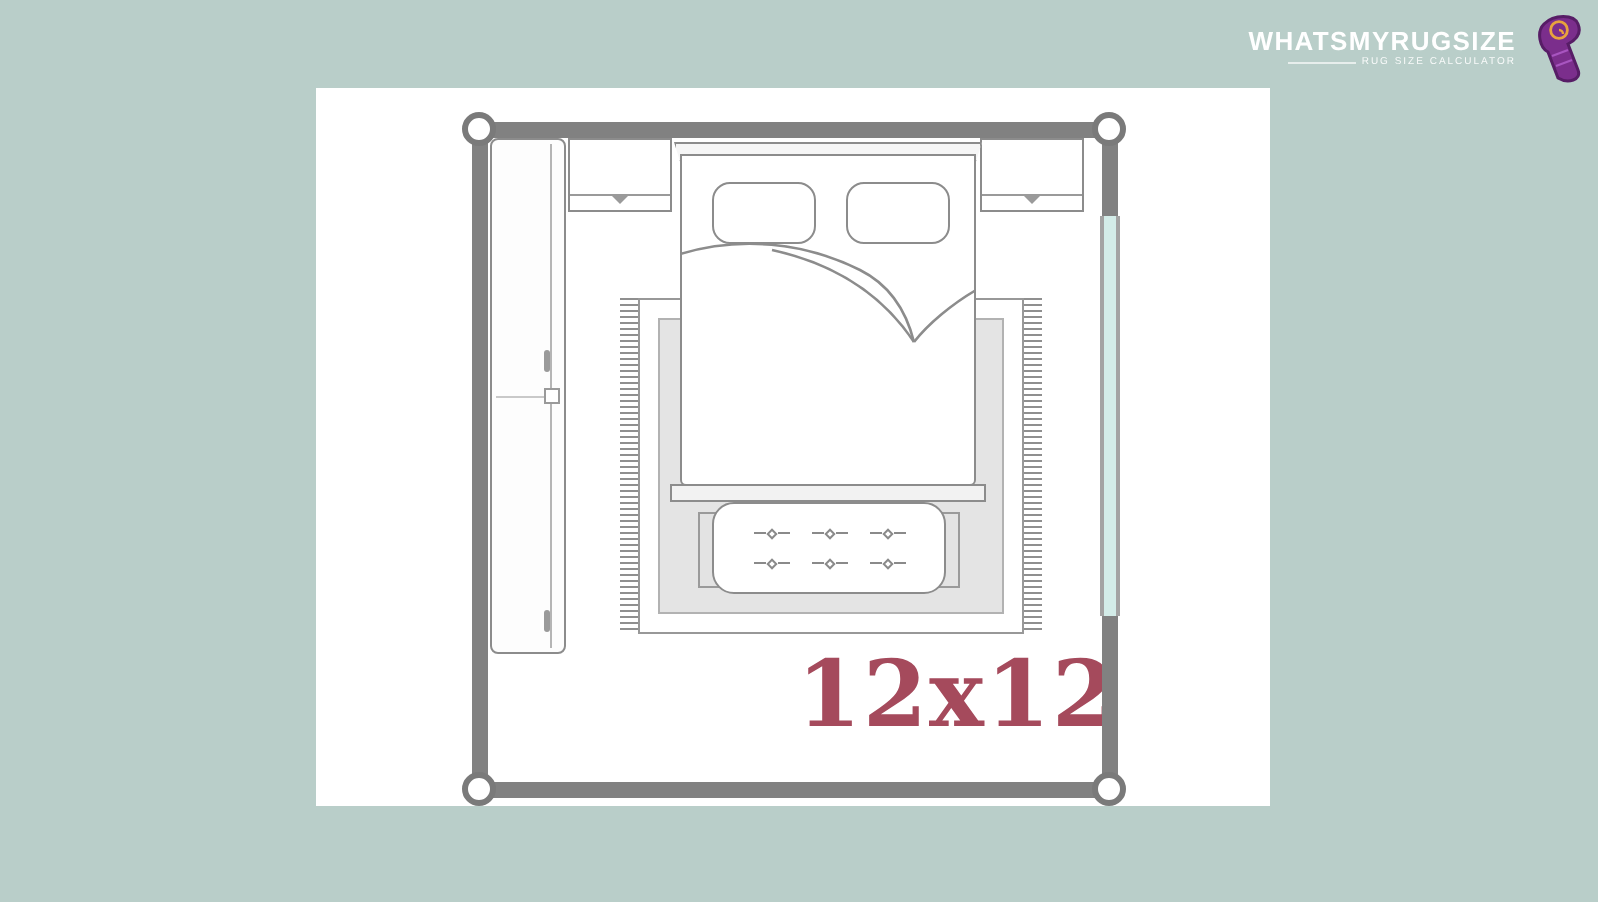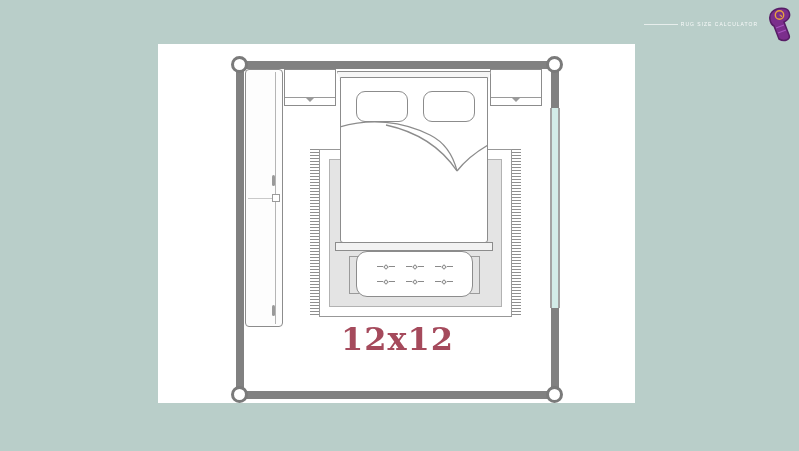--- a/index.html
+++ b/index.html
@@ -135,31 +135,32 @@
     border-radius:11px; z-index:5;
     display:grid; grid-template-columns:repeat(3,1fr); grid-template-rows:repeat(2,1fr);
     align-items:center; justify-items:center; padding:7px 14px;
   }
   .tuft { display:flex; align-items:center; gap:1px; }
   .tuft .d-line { width:6px; height:1px; background:#8a8a8a; }
   .tuft .d-dia  { width:4px; height:4px; border:1px solid #8a8a8a; transform:rotate(45deg); background:#fff; }
 
   
   .size-label {
-    left:78px; top:276px; width:323px; text-align:center;
+    left:78px; top:276px; width:323px; text-align:right;
     font-family:"DejaVu Serif", serif; font-weight:bold;
-    font-size:32px; letter-spacing:1px;
+    font-size:46px; letter-spacing:1px;
     color: var(--color-label,#a54a5c); z-index:5;
   }
 </style>
 </head>
 <body>
 
 <div class="logo">
   <div class="logo-text">
+    <div class="logo-title">WHATSMYRUGSIZE</div>
     <div class="logo-tagline">
       <span class="tagline-rule"></span>
       <span>RUG SIZE CALCULATOR</span>
     </div>
   </div>
   <span class="logo-icon">
     <svg width="32" height="36" viewBox="0 0 32 36">
       <path d="M9 6 C14 1 24 1 26 6 C28 11 25 14 21 16 L26 29 C28 34 21 36 16 33 L11 20 C7 18 5 10 9 6 Z" fill="#7b2e8c" stroke="#571d66" stroke-width="1.5"></path>
       <circle cx="16.5" cy="9" r="4.2" fill="none" stroke="#e8a33d" stroke-width="1.4"></circle>
       <path d="M16.5 9 a2 2 0 0 1 2 2" fill="none" stroke="#e8a33d" stroke-width="1.2"></path>

